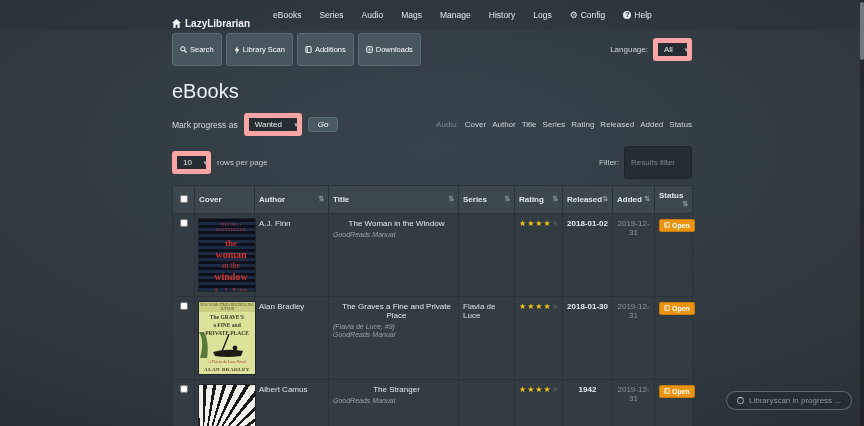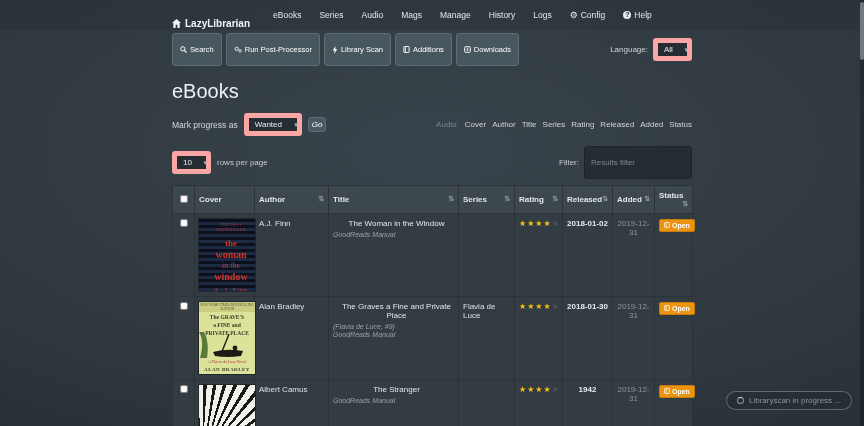--- a/index.html
+++ b/index.html
@@ -27,27 +27,27 @@
   .lang { margin-left:auto; display:flex; align-items:center; gap:5px; font-size:8px; color:#cdd4d7; }
 
   
   .sel { position:relative; display:inline-block; }
   .sel select {
     appearance:none; -webkit-appearance:none;
     background:#262d32; color:#e8ecee; border:5px solid #fca5a5; border-radius:3px;
     font-size:8px; padding:2px 14px 2px 6px; font-family:"Liberation Sans",sans-serif;
   }
   .sel:after { content:"▾"; position:absolute; right:4px; top:50%; transform:translateY(-54%); font-size:7px; color:#aab2b6; pointer-events:none; }
-  .filter-input { background:#262d32; border:1px solid #1d2327; border-radius:3px; color:#e8ecee; font-size:8px; padding:11px 6px; width:108px; }
+  .filter-input { background:#262d32; border:1px solid #1d2327; border-radius:3px; color:#e8ecee; font-size:8px; padding:11px 6px; width:68px; }
   .filter-input::placeholder { color:#7d878d; }
 
   
   .page-title { font-size:20px; font-weight:normal; color:#eef1f3; margin:14px 0 10px; }
   .mark-row { display:flex; align-items:center; gap:6px; font-size:8.5px; }
-  .go-btn { background:#4b5a62; border:1px solid #5d6d75; border-radius:3px; color:#fff; font-size:8px; padding:2px 3px; cursor:pointer;font-style:italic; }
+  .go-btn { background:#4b5a62; border:1px solid #5d6d75; border-radius:3px; color:#fff; font-size:8px; padding:2px 9px; cursor:pointer;font-style:italic; }
   .toggle-group { margin-left:auto; font-size:8px; display:flex; gap:6px; align-items:center; }
   .toggle-label { color:#79848a; }
   .toggle-link { color:#ced5d9; cursor:pointer; }
   .per-page-row { display:flex; align-items:center; gap:6px; font-size:8px; margin:10px 0 6px; color:#c6cdd1; }
   .filter-wrap { margin-left:auto; display:flex; align-items:center; gap:5px; }
 
   
   table { width:520px; border-collapse:collapse; table-layout:fixed; font-size:8px; }
   thead th { background:#3d484e; border:1px solid #2b3338; color:#e1e6e8; font-weight:bold; text-align:left; padding:5px 4px; height:18px; }
   tbody td { background:#323c42; border:1px solid #2b3338; vertical-align:top; padding:5px 4px; height:74px; }
@@ -134,29 +134,20 @@
       <span>
           <svg width="7" height="7" viewBox="0 0 10 10">
             <circle cx="4" cy="4" r="3" fill="none" stroke="#fff" stroke-width="1.4"></circle>
             <line x1="6.2" y1="6.2" x2="9.3" y2="9.3" stroke="#fff" stroke-width="1.6"></line>
           </svg>
         </span>
       <span>Search</span>
     </span>
     <span class="tbtn">
       <span>
-          <svg width="8" height="7" viewBox="0 0 12 10">
-            <circle cx="4" cy="4" r="2.4" fill="none" stroke="#fff" stroke-width="1.3"></circle>
-            <circle cx="9" cy="7" r="1.8" fill="none" stroke="#fff" stroke-width="1.2"></circle>
-          </svg>
-        </span>
-      <span>Run Post-Processor</span>
-    </span>
-    <span class="tbtn">
-      <span>
           <svg width="6" height="8" viewBox="0 0 6 9">
             <path d="M3.5 0 L0.5 5 L2.6 5 L2 9 L5.5 3.6 L3.4 3.6 Z" fill="#fff"></path>
           </svg>
         </span>
       <span>Library Scan</span>
     </span>
     <span class="tbtn">
       <span>
           <svg width="7" height="7" viewBox="0 0 8 8">
             <rect x="1" y="0.5" width="6" height="7" rx="0.8" fill="none" stroke="#fff" stroke-width="1.1"></rect>

